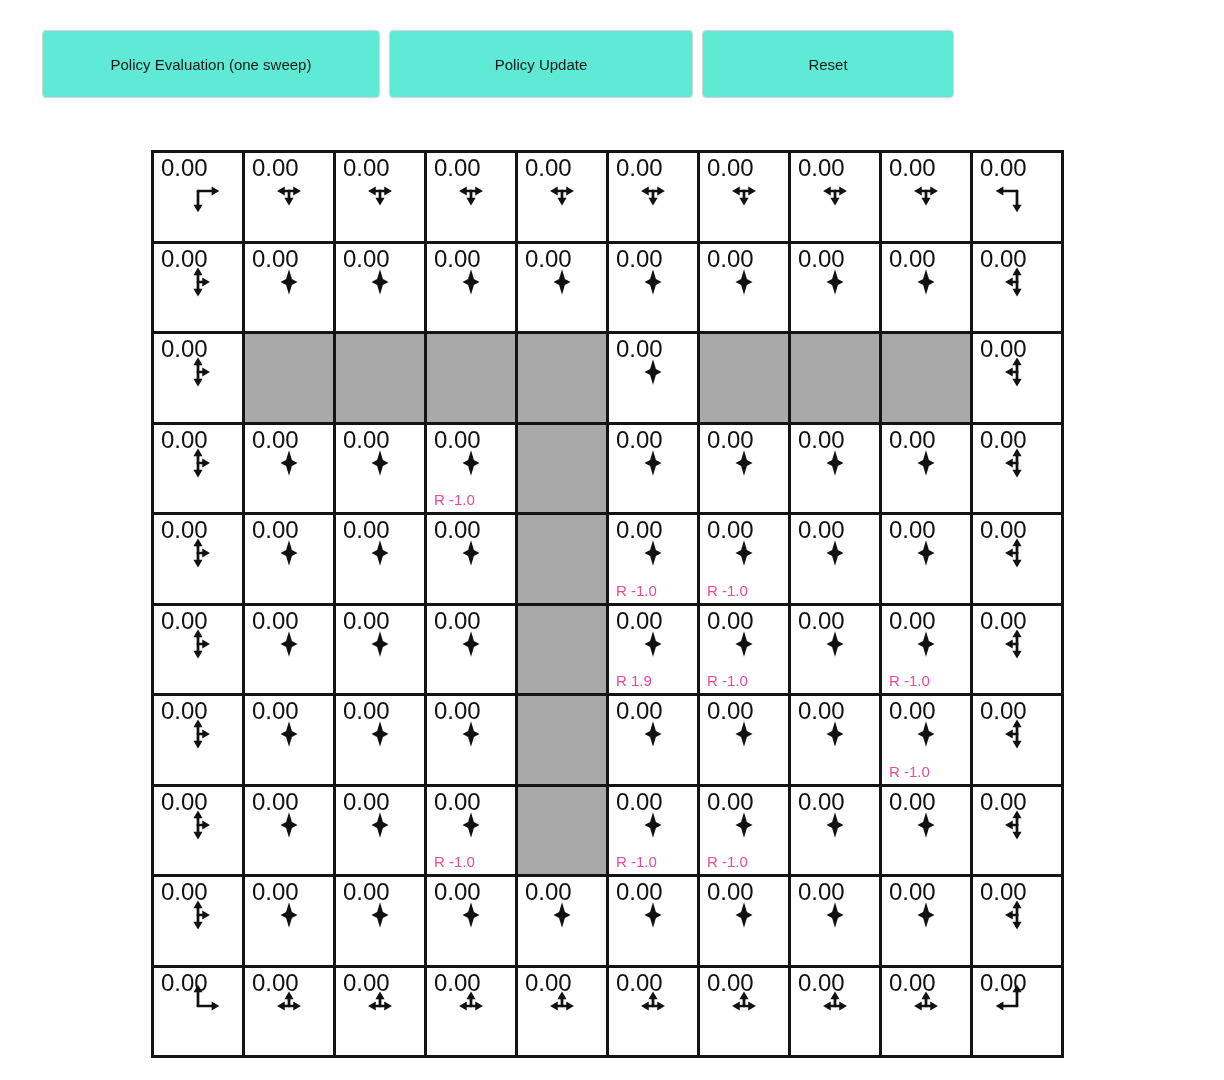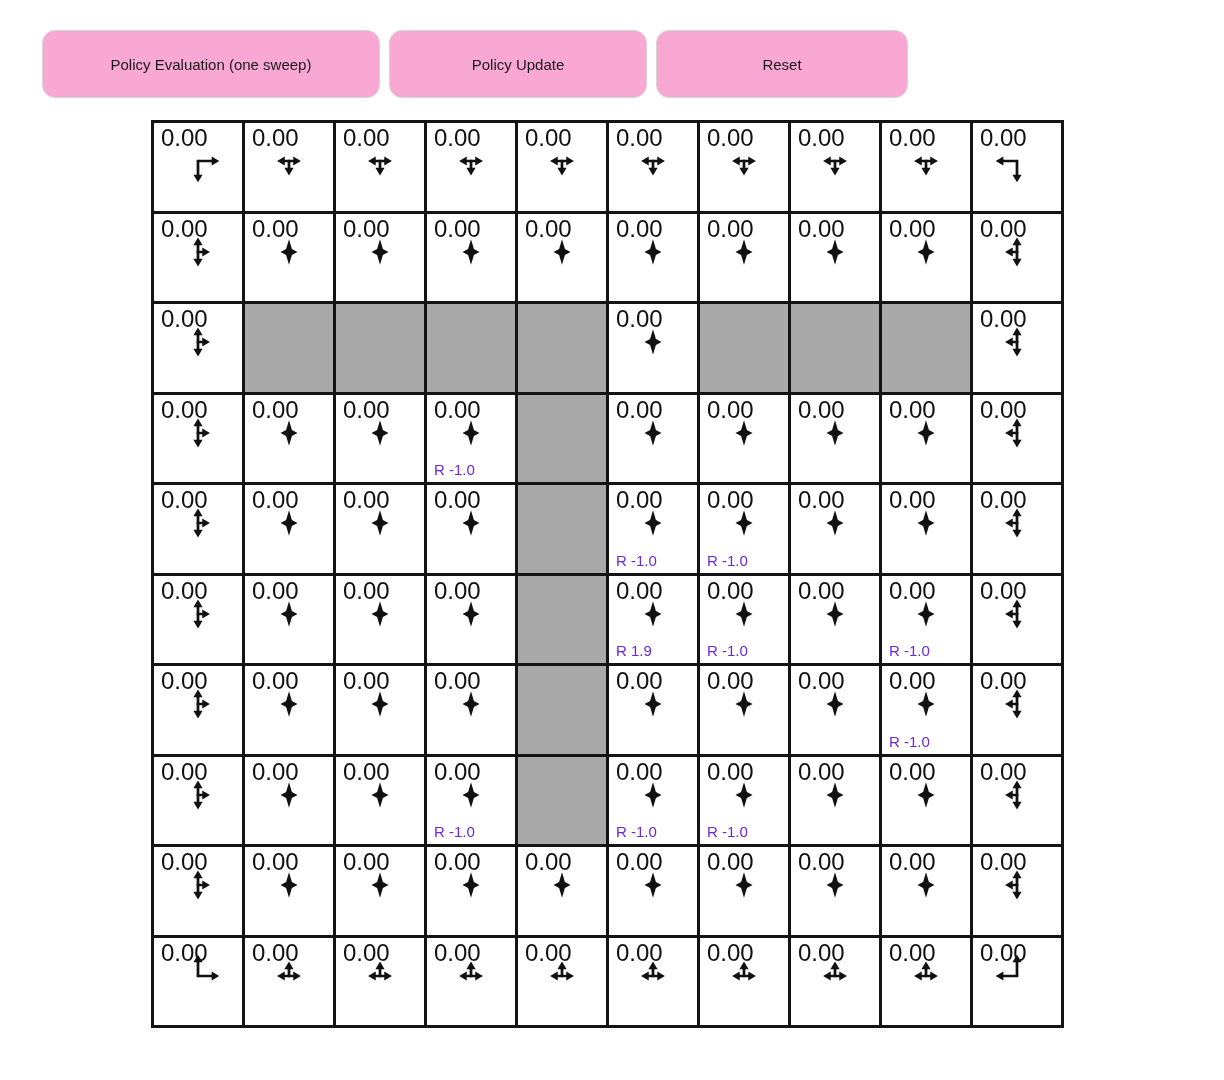--- a/index.html
+++ b/index.html
@@ -4,48 +4,48 @@
 <style>
   html,body{margin:0;padding:0;}
   body{
     width:1224px;height:1080px;background:#ffffff;
     font-family:"Liberation Sans",sans-serif;color:#111;
     overflow:hidden;
   }
   
   .toolbar{display:flex;gap:9px;margin:30px 51px 0 42px;height:68px;}
   .btn{
-    background:#f9a8d4;border:1px solid #d6d6d6;border-radius:13px;
+    background:#5eead4;border:1px solid #d6d6d6;border-radius:4px;
     font-family:"Liberation Sans",sans-serif;font-size:15px;color:#1a1a1a;
     cursor:pointer;padding:4px;box-shadow:0 0 2px rgba(0,0,0,0.04);
   }
   .btn:nth-child(1){width:338px;}
-  .btn:nth-child(2){width:258px;}
+  .btn:nth-child(2){width:304px;}
   .btn:nth-child(3){width:252px;}
   .btn:nth-child(4){width:257px;}
   
   .grid{
     display:grid;
     grid-template-columns:repeat(10,88px);
     grid-auto-rows:87.5px;
     gap:3px;
     background:#141414;border:3px solid #141414;
     width:max-content;
-    margin:22px 0 0 151px;
+    margin:52px 0 0 151px;
   }
   .cell{position:relative;background:#ffffff;}
   .cell.wall{background:#a9a9a9;}
   .val{
     position:absolute;top:1px;left:7px;
     font-size:24px;line-height:28px;color:#111;
   }
   .glyph{position:absolute;top:15px;left:50%;margin-left:-23px;}
   .reward{
     position:absolute;bottom:4px;left:7px;
-    font-size:15px;color:#6d28d9;
+    font-size:15px;color:#ec4899;
   }
 </style>
 </head>
 <body>
 
 <div class="toolbar">
   <button class="btn">Policy Evaluation (one sweep)</button>
   <button class="btn">Policy Update</button>
   <button class="btn">Reset</button>
 </div>

